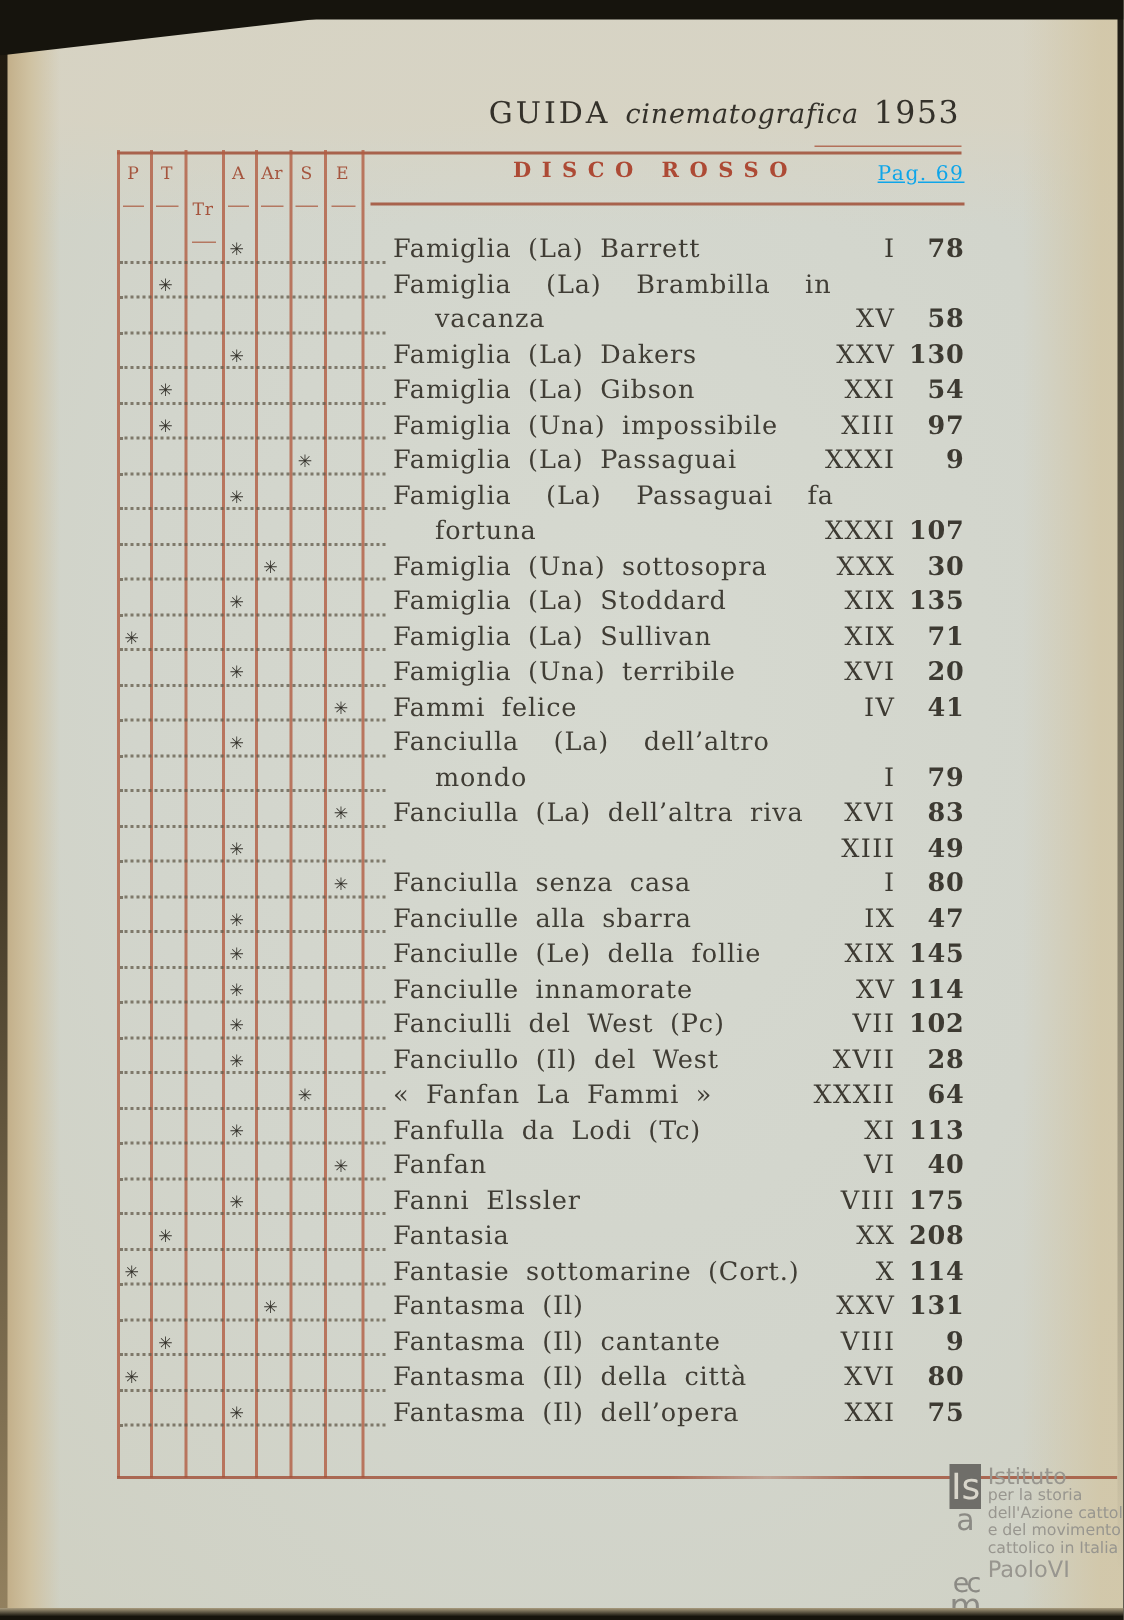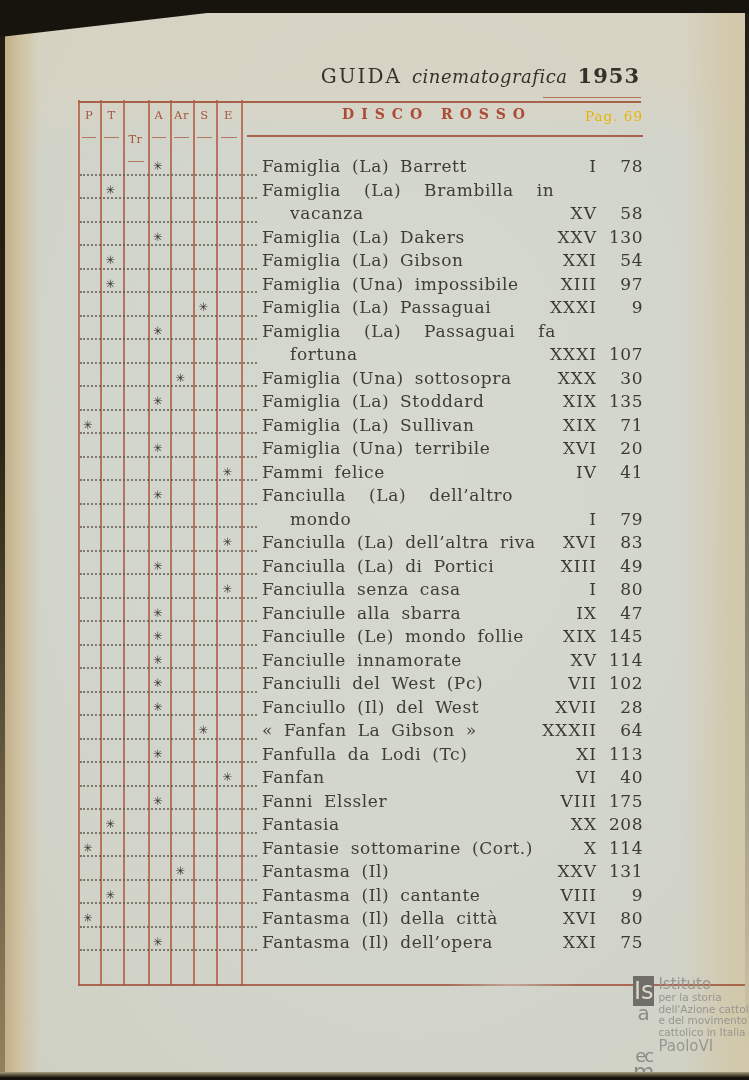--- a/index.html
+++ b/index.html
@@ -21,28 +21,28 @@
   .top-band{position:absolute;top:0;left:0;right:0;height:13px;background:#16140d;}
   .top-band-slant{position:absolute;top:0;left:0;width:218px;height:37px;background:#16140d;
     clip-path:polygon(0 0,100% 0,100% 32%,0 100%);}
   .bottom-band{position:absolute;bottom:0;left:0;right:0;height:8px;
     background:linear-gradient(180deg,#a99c7e,#15130c 70%);}
   
   .book-header{position:absolute;top:63px;left:0;width:640px;height:30px;
     display:flex;justify-content:flex-end;align-items:baseline;gap:10px;color:#34312a;}
   .bh-title{font-weight:normal;font-size:20px;letter-spacing:2px;}
   .bh-sub{font-style:italic;font-size:18px;letter-spacing:.5px;}
-  .bh-year{font-weight:bold;font-size:21px;letter-spacing:1px;}
+  .bh-year{font-weight:normal;font-size:21px;letter-spacing:1px;}
   .rule{position:absolute;border-top:2px solid rgba(160,77,54,.85);}
   .rule-thin{position:absolute;border-top:1.5px solid rgba(170,88,62,.8);}
   
   .section-title{position:absolute;left:247px;top:106px;width:380px;text-align:center;
     color:#ad4a35;font-weight:bold;font-size:14px;letter-spacing:7px;}
   .page-label{position:absolute;left:560px;top:108px;width:83px;text-align:right;
-    color:#eab308;font-size:13.5px;letter-spacing:1px;}
+    color:#0ea5e9;font-size:13.5px;letter-spacing:1px;text-decoration:underline;}
   
   #grid-lines{position:absolute;left:78px;top:100px;width:163px;height:885px;}
   .vline{position:absolute;top:0;bottom:0;width:1.5px;background:rgba(178,92,66,.8);}
   #grid-header-row{position:absolute;left:78px;top:100px;width:163px;height:40px;display:flex;}
   .grid-head-cell{position:relative;height:100%;}
   .grid-head-cell span{position:absolute;top:8px;left:0;right:0;text-align:center;
     color:#a5553e;font-size:11.5px;letter-spacing:.5px;}
   .grid-head-cell i{position:absolute;bottom:2px;left:18%;right:18%;
     border-top:1.5px solid rgba(170,88,62,.75);}
   
@@ -52,21 +52,21 @@
     border-bottom:2px dotted rgba(98,90,73,.75);}
   .star{position:absolute;bottom:6px;font-family:"DejaVu Sans","Liberation Sans",sans-serif;
     font-size:11.5px;color:#34322b;line-height:1;}
   .t-title{position:absolute;left:184px;bottom:0;height:23.5px;line-height:23px;
     font-size:17px;color:#403d35;letter-spacing:.6px;word-spacing:5px;white-space:nowrap;}
   .t-title.cont{left:212px;}
   .t-title.wide{word-spacing:17px;}
   .t-vol{position:absolute;right:46px;bottom:0;width:110px;height:23.5px;line-height:23px;
     text-align:right;font-size:17px;color:#3d3a32;letter-spacing:1px;}
   .t-page{position:absolute;right:0;bottom:0;width:46px;height:23.5px;line-height:23px;
-    text-align:right;font-size:17px;color:#3d3a32;letter-spacing:.5px;}
+    text-align:right;font-size:17px;color:#3d3a32;letter-spacing:.5px;font-weight:bold;}
   .grid-bottom-rule{position:absolute;left:78px;top:984px;width:667px;
     border-top:2px solid rgba(160,77,54,.8);
     mask-image:linear-gradient(90deg,#000 55%,rgba(0,0,0,.45) 65%,#000 75%);}
   
   #watermark{position:absolute;left:633px;top:976px;width:116px;height:90px;display:flex;
     font-family:"DejaVu Sans","Liberation Sans",sans-serif;}
   #wm-monogram{width:29px;height:90px;display:flex;flex-direction:column;align-items:center;
     justify-content:flex-start;color:#8b8a84;font-weight:normal;line-height:.78;}
   #wm-monogram .m0{background:#6f6e69;color:#d9d6cb;width:100%;text-align:center;
     font-size:24px;line-height:30px;height:30px;}
@@ -247,42 +247,41 @@
       <div class="row" style="top: 376px;">
         <div class="dots"></div>
         <div class="star" style="left: 144.5px;">✳</div>
         <div class="t-title">Fanciulla (La) dell’altra riva</div>
         <div class="t-vol">XVI</div>
         <div class="t-page">83</div>
       </div>
       <div class="row" style="top: 399.5px;">
         <div class="dots"></div>
         <div class="star" style="left: 75px;">✳</div>
-        <div class="t-title">Fanciulla (La) di Portici</div>
         <div class="t-vol">XIII</div>
         <div class="t-page">49</div>
       </div>
       <div class="row" style="top: 423px;">
         <div class="dots"></div>
         <div class="star" style="left: 144.5px;">✳</div>
         <div class="t-title">Fanciulla senza casa</div>
         <div class="t-vol">I</div>
         <div class="t-page">80</div>
       </div>
       <div class="row" style="top: 446.5px;">
         <div class="dots"></div>
         <div class="star" style="left: 75px;">✳</div>
         <div class="t-title">Fanciulle alla sbarra</div>
         <div class="t-vol">IX</div>
         <div class="t-page">47</div>
       </div>
       <div class="row" style="top: 470px;">
         <div class="dots"></div>
         <div class="star" style="left: 75px;">✳</div>
-        <div class="t-title">Fanciulle (Le) mondo follie</div>
+        <div class="t-title">Fanciulle (Le) della follie</div>
         <div class="t-vol">XIX</div>
         <div class="t-page">145</div>
       </div>
       <div class="row" style="top: 493.5px;">
         <div class="dots"></div>
         <div class="star" style="left: 75px;">✳</div>
         <div class="t-title">Fanciulle innamorate</div>
         <div class="t-vol">XV</div>
         <div class="t-page">114</div>
       </div>
@@ -296,21 +295,21 @@
       <div class="row" style="top: 540.5px;">
         <div class="dots"></div>
         <div class="star" style="left: 75px;">✳</div>
         <div class="t-title">Fanciullo (Il) del West</div>
         <div class="t-vol">XVII</div>
         <div class="t-page">28</div>
       </div>
       <div class="row" style="top: 564px;">
         <div class="dots"></div>
         <div class="star" style="left: 120.5px;">✳</div>
-        <div class="t-title">« Fanfan La Gibson »</div>
+        <div class="t-title">« Fanfan La Fammi »</div>
         <div class="t-vol">XXXII</div>
         <div class="t-page">64</div>
       </div>
       <div class="row" style="top: 587.5px;">
         <div class="dots"></div>
         <div class="star" style="left: 75px;">✳</div>
         <div class="t-title">Fanfulla da Lodi (Tc)</div>
         <div class="t-vol">XI</div>
         <div class="t-page">113</div>
       </div>

